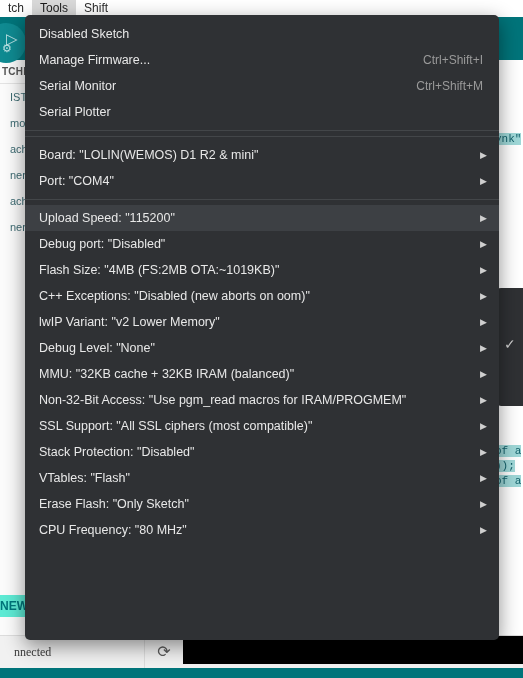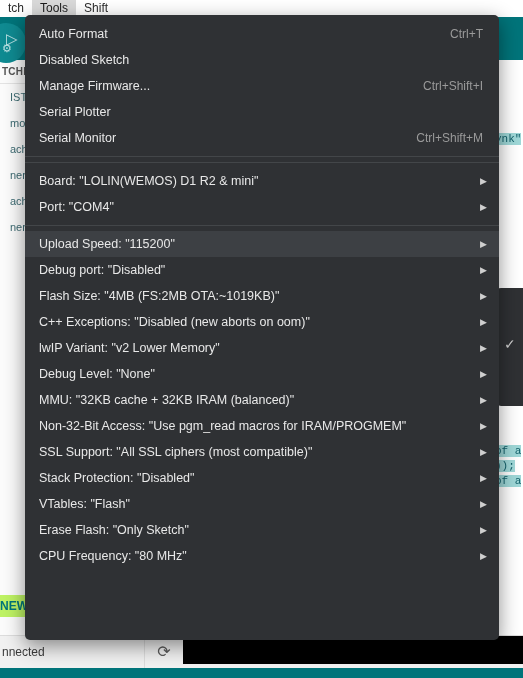--- a/index.html
+++ b/index.html
@@ -61,29 +61,29 @@
     background:#ffffff; font-family:"Liberation Mono", monospace; font-size:11px;
     overflow:hidden;
   }
   .code-line { position:absolute; white-space:nowrap; color:#8aa6a8; }
   .code-hl { background:#9fd8d8; color:#14616b; }
 
   .new-btn {
     position:absolute; left:0px; top:595px; width:44px; height:22px;
     color:#00747a; font-weight:bold; font-size:12px;
     display:flex; align-items:center; white-space:nowrap;
-    background:#bef264;
+    background:#5eead4;
   }
 
   .statusbar {
     position:absolute; left:0; top:635px; width:523px; height:33px;
     background:#f1f1f1; border-top:1px solid #dcdcdc;
     display:flex; align-items:center; font-size:12px; color:#3c3c3c;
   }
-  .status-text { padding-left:2px; white-space:nowrap; }
+  .status-text { padding-left:14px; white-space:nowrap;font-family:Liberation Serif, serif; }
   .status-refresh {
     position:absolute; left:152px; top:7px; width:24px; height:20px;
     color:#5a5a5a; font-size:16px; line-height:18px; text-align:center;
   }
   .status-divider {
     position:absolute; left:144px; top:0; width:1px; height:33px;
     background:#dcdcdc;
   }
   .status-black {
     position:absolute; left:183px; top:0; width:340px; height:28px; background:#000;
@@ -165,37 +165,33 @@
     <div class="status-divider"></div>
     <div class="status-refresh">⟳</div>
     <div class="status-black"></div>
   </div>
   <div class="bottom-teal"></div>
 </div>
 
 <div class="menu-popup">
 
   <div class="menu-item">
-    <span class="mi-label">Auto Format</span>
-    <span class="mi-shortcut">Ctrl+T</span>
-  </div>
-  <div class="menu-item">
     <span class="mi-label">Disabled Sketch</span>
   </div>
   <div class="menu-item">
     <span class="mi-label">Manage Firmware...</span>
     <span class="mi-shortcut">Ctrl+Shift+I</span>
   </div>
   <div class="menu-item">
-    <span class="mi-label">Serial Plotter</span>
-  </div>
-  <div class="menu-item">
     <span class="mi-label">Serial Monitor</span>
     <span class="mi-shortcut">Ctrl+Shift+M</span>
   </div>
+  <div class="menu-item">
+    <span class="mi-label">Serial Plotter</span>
+  </div>
 
   <div class="menu-sep"></div>
 
 
   <div class="menu-sep"></div>
 
   <div class="menu-item">
     <span class="mi-label">Board: "LOLIN(WEMOS) D1 R2 &amp; mini"</span>
     <span class="mi-arrow">▶</span>
   </div>

